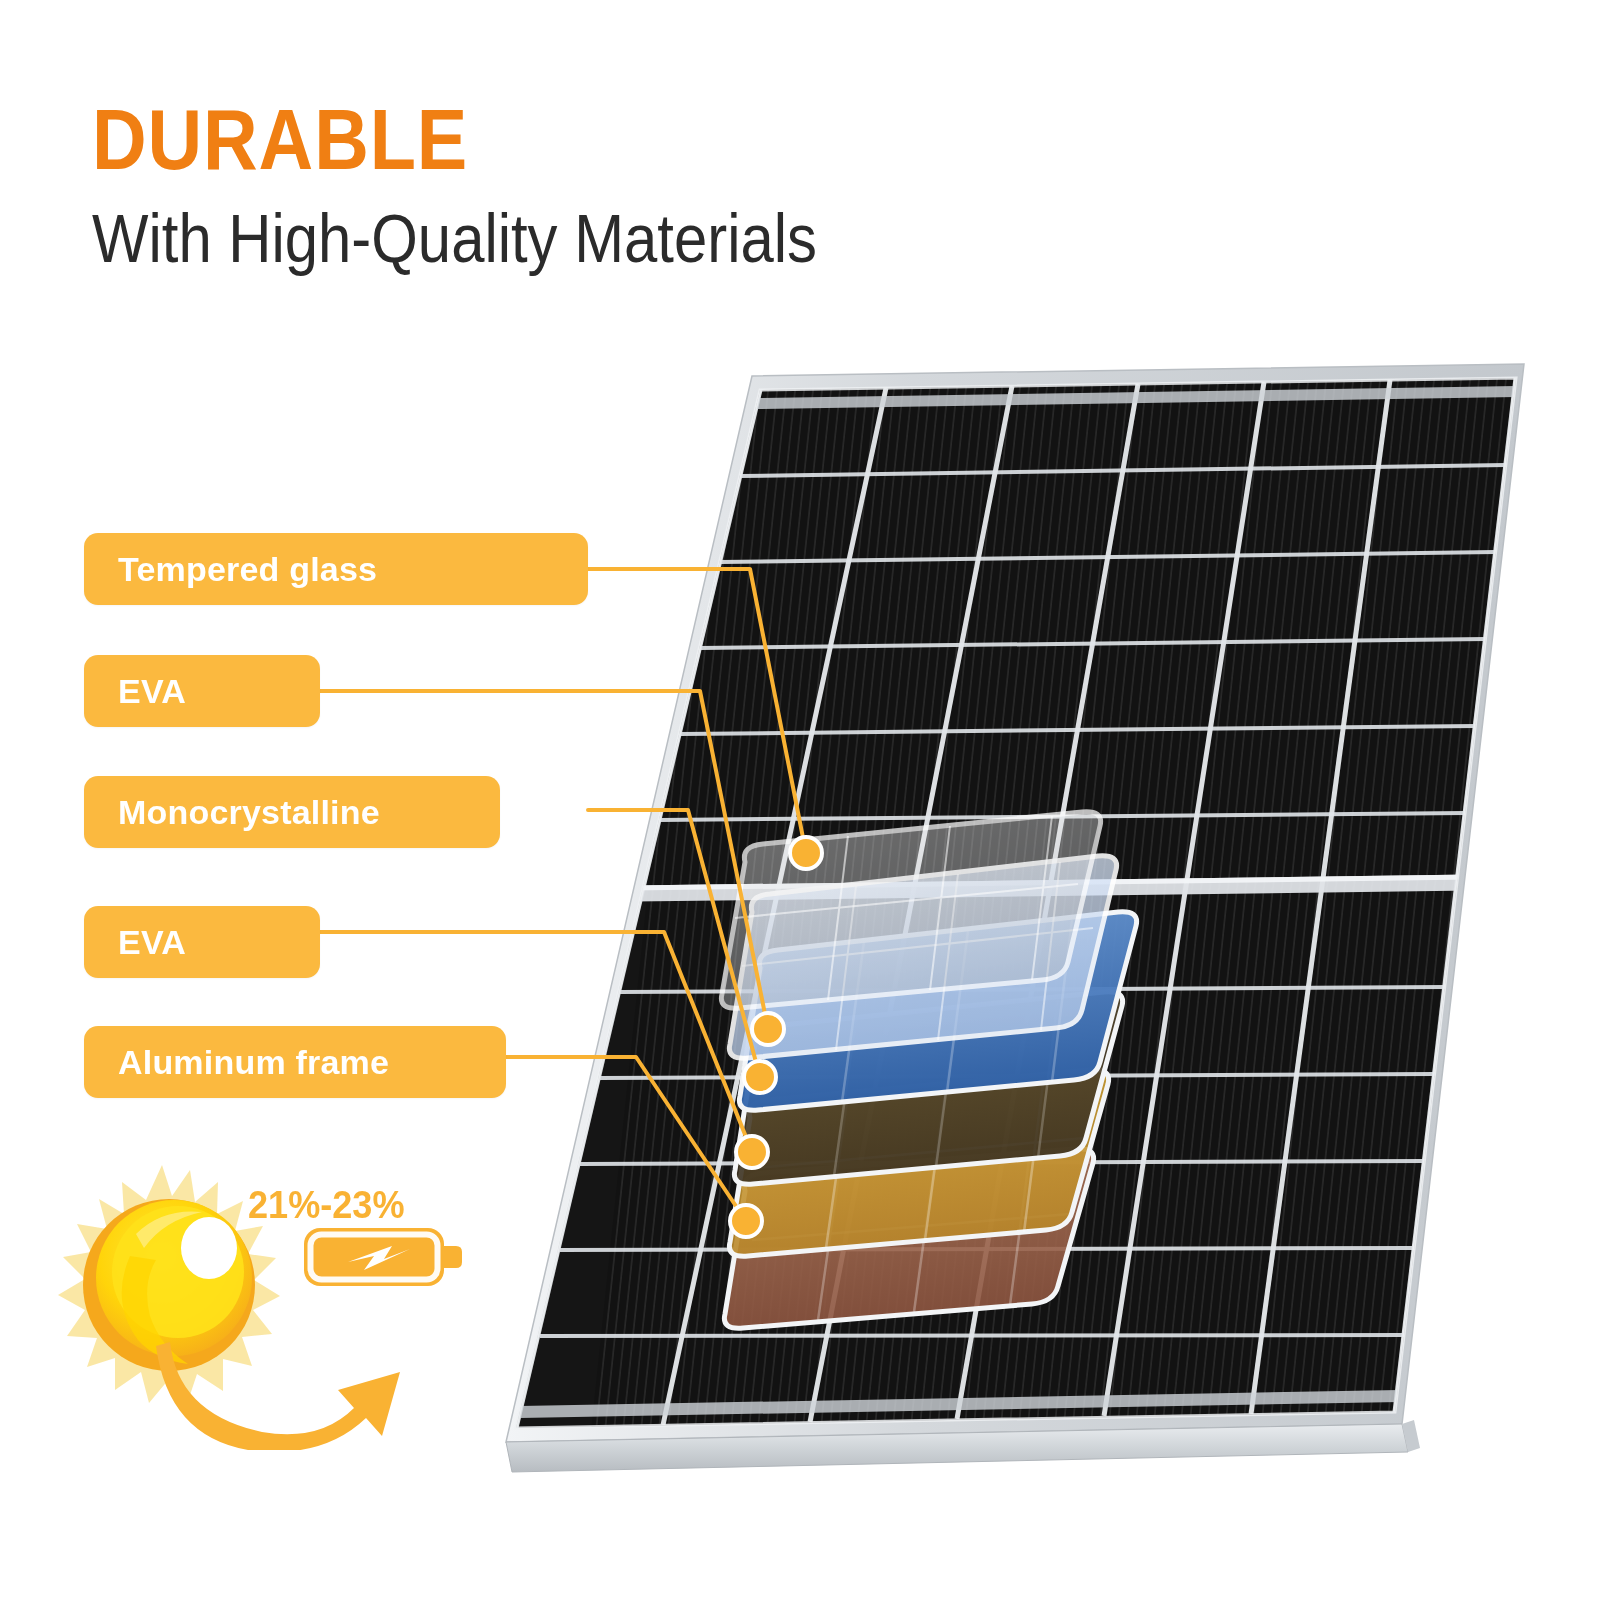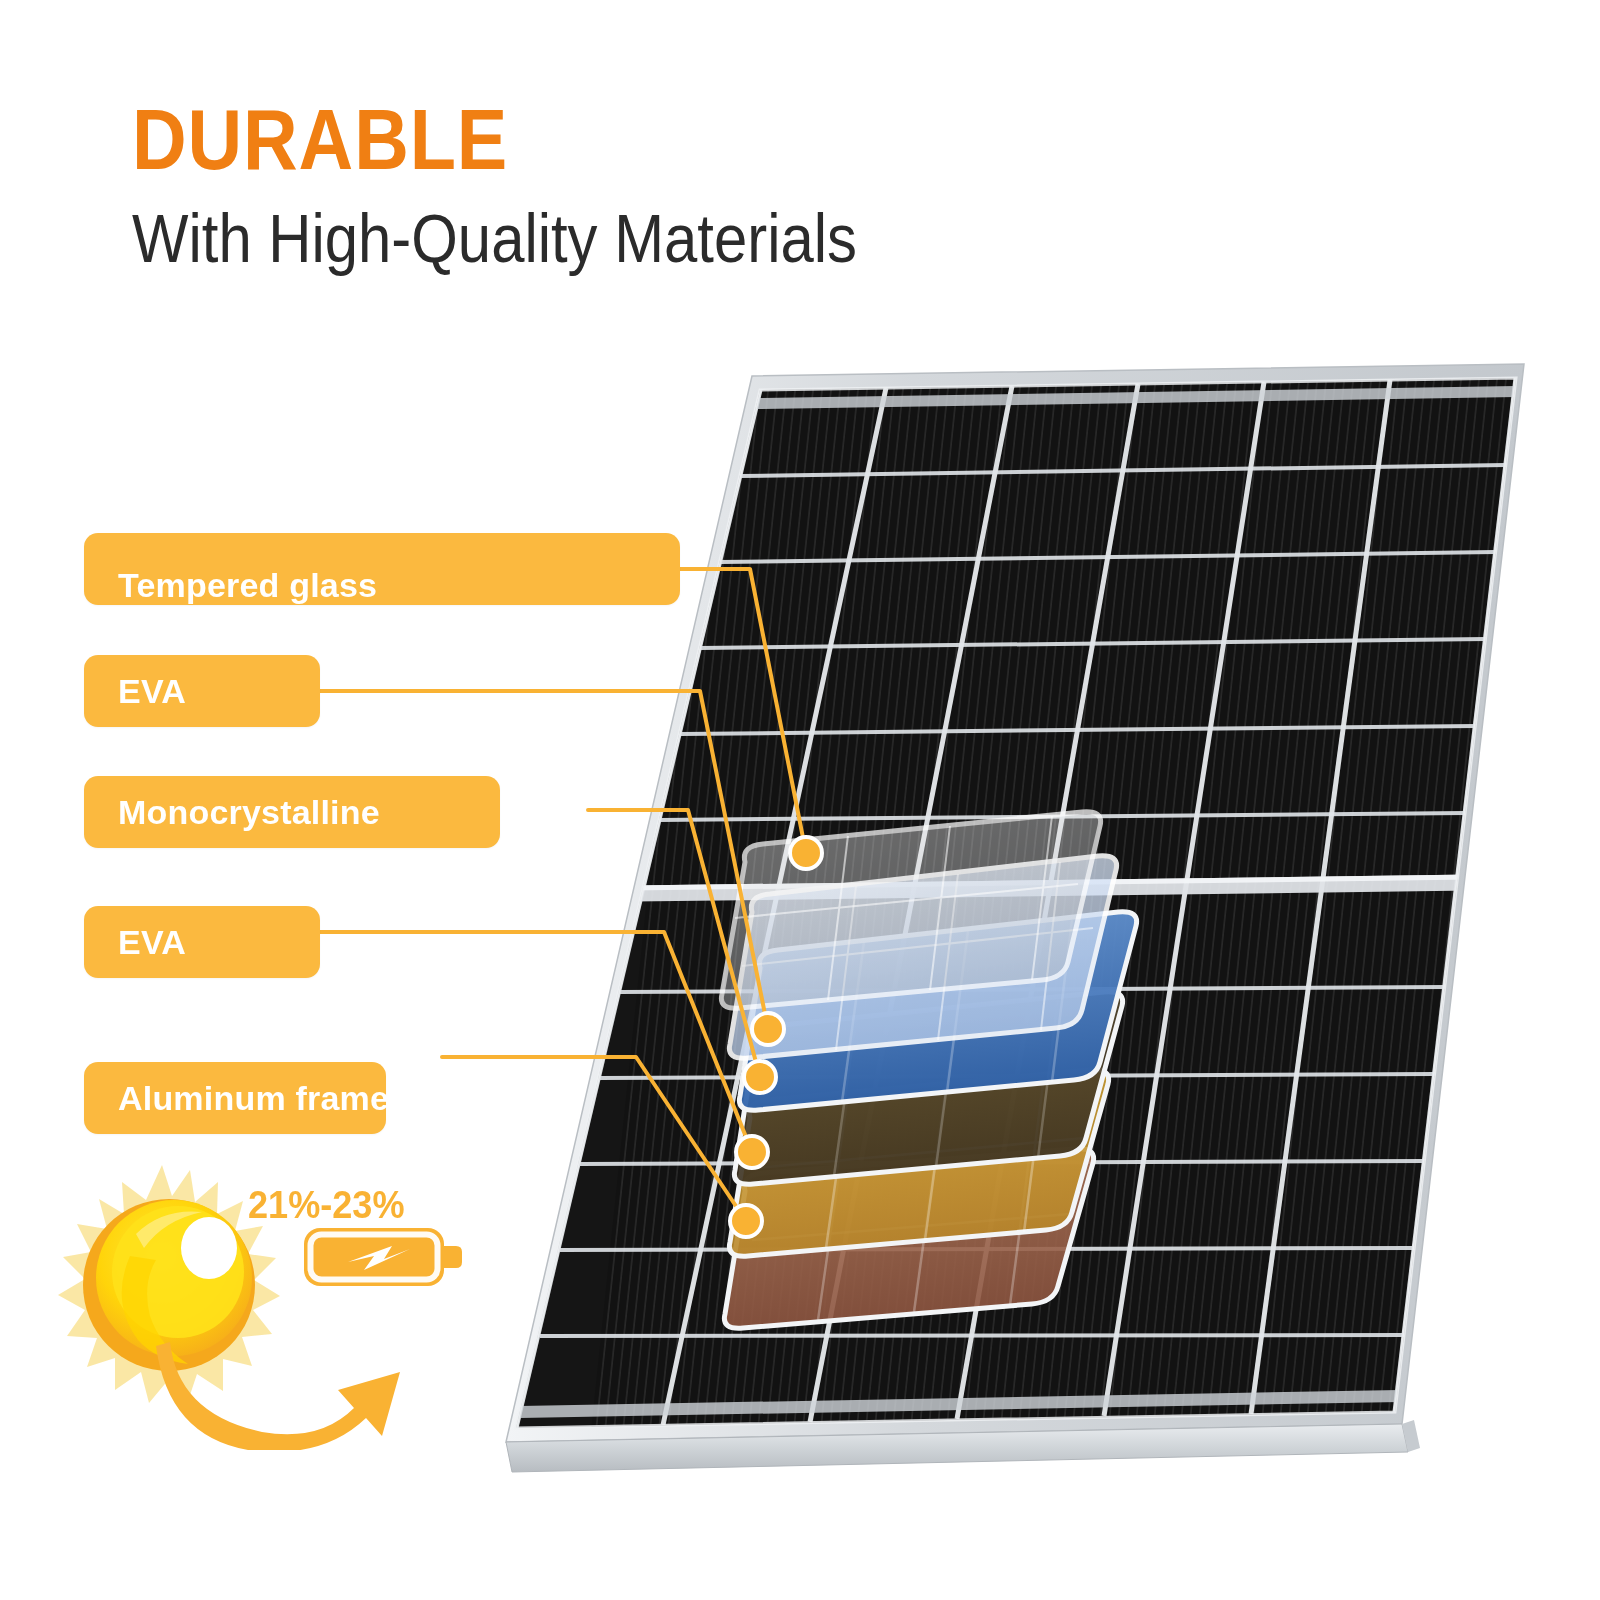--- a/index.html
+++ b/index.html
@@ -5,21 +5,21 @@
   * { margin:0; padding:0; box-sizing:border-box; }
   html,body { width:1600px; height:1600px; }
   body {
     background:#ffffff;
     font-family:"Liberation Sans", sans-serif;
     position:relative;
     overflow:hidden;
   }
 
   
-  #heading { position:absolute; left:92px; top:96px; width:1200px;margin-left:40px; }
+  #heading { position:absolute; left:92px; top:96px; width:1200px; }
   #title-main {
     font-size:86px;
     font-weight:bold;
     color:#F07F13;
     letter-spacing:1px;
     line-height:1.02;
     transform:scaleX(0.88);
     transform-origin:left center;
     font-family:"Liberation Sans", sans-serif;
   }
@@ -50,25 +50,25 @@
     box-shadow:0 1px 2px rgba(0,0,0,0.04);
     z-index:40;
   }
   .callout-label {
     color:#ffffff;
     font-size:34px;
     font-weight:bold;
     white-space:nowrap;
     letter-spacing:0.2px;
   }
-  #callout-0 { left:84px; top:533px;  width:596px;align-items:flex-end; }
+  #callout-0 { left:84px; top:533px;  width:504px; }
   #callout-1 { left:84px; top:655px;  width:236px; }
   #callout-2 { left:84px; top:776px;  width:416px; }
   #callout-3 { left:84px; top:906px;  width:236px; }
-  #callout-4 { left:84px; top:1062px; width:302px; }
+  #callout-4 { left:84px; top:1026px; width:422px; }
 
   
   #icon-group { position:absolute; left:52px; top:1150px; width:420px; height:300px; z-index:40; }
   #pct-text {
     position:absolute;
     left:248px; top:1184px;
     font-size:38px;
     font-weight:bold;
     color:#F9B233;
     letter-spacing:0px;

